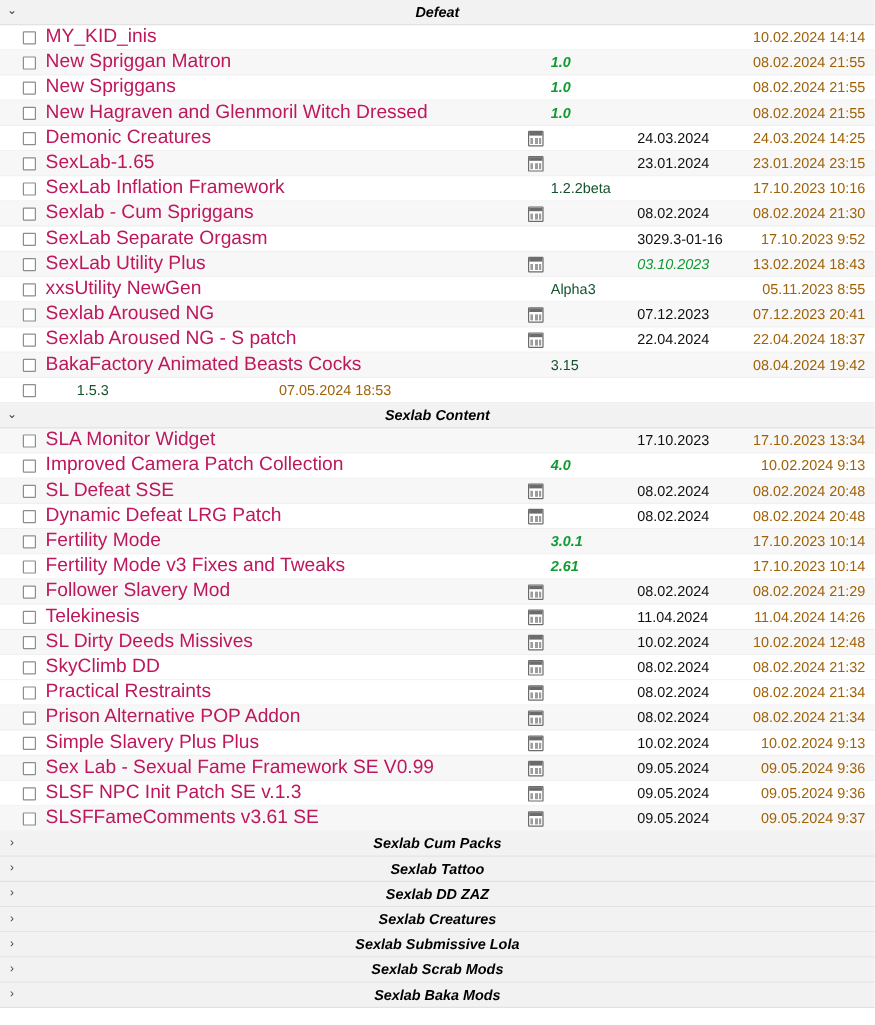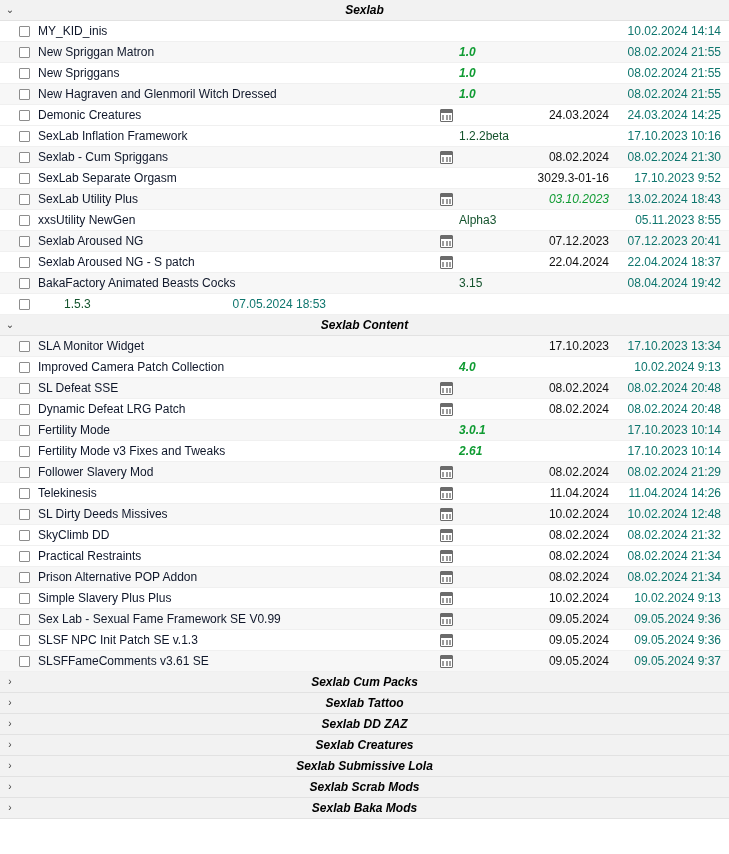--- a/index.html
+++ b/index.html
@@ -69,22 +69,22 @@
     background: #ffffff;
     box-sizing: border-box;
     flex: 0 0 auto;
     border-radius: 1px;
   }
   .name {
     flex: 1 1 auto;
     white-space: nowrap;
     overflow: hidden;
     text-overflow: ellipsis;
-    font-size: 12px;
-    color: #0f172a;
+    font-size: 16px;
+    color: #be185d;
   }
   .flag {
     width: 26px;
     flex: 0 0 auto;
     text-align: center;
   }
   .cal-icon {
     display: inline-block;
     width: 13px;
     height: 13px;
@@ -126,47 +126,47 @@
     color: #0f9b32;
     font-style: italic;
     font-weight: bold;
   }
   .version.plain {
     color: #14532d;
   }
   .installed {
     width: 78px;
     flex: 0 0 auto;
-    text-align: right;
+    text-align: left;
     padding-right: 4px;
     font-size: 12px;
     color: #111;
     white-space: nowrap;
   }
   .installed.italic-green {
     color: #0f9b32;
     font-style: italic;
   }
   .date {
     width: 108px;
     flex: 0 0 auto;
     text-align: right;
     padding-right: 8px;
     font-size: 12px;
-    color: #0f766e;
+    color: #a16207;
     white-space: nowrap;
   }
 </style>
 </head>
 <body>
 
 <div class="mod-list" id="mod-list">
     <div class="group-row">
       <span class="chev">⌄</span>
-      <span class="group-title">Sexlab</span>
+      <span class="group-title">Defeat</span>
     </div>
     <div class="mod-row">
       <span class="checkbox"></span>
       <span class="name">MY_KID_inis</span>
       <span class="flag"></span>
       <span class="version plain"></span>
       <span class="installed"></span>
       <span class="date">10.02.2024 14:14</span>
     </div>
     <div class="mod-row alt">
@@ -193,20 +193,28 @@
       <span class="installed"></span>
       <span class="date">08.02.2024 21:55</span>
     </div>
     <div class="mod-row">
       <span class="checkbox"></span>
       <span class="name">Demonic Creatures</span>
       <span class="flag"><span class="cal-icon"></span></span>
       <span class="version plain"></span>
       <span class="installed">24.03.2024</span>
       <span class="date">24.03.2024 14:25</span>
+    </div>
+    <div class="mod-row alt">
+      <span class="checkbox"></span>
+      <span class="name">SexLab-1.65</span>
+      <span class="flag"><span class="cal-icon"></span></span>
+      <span class="version plain"></span>
+      <span class="installed">23.01.2024</span>
+      <span class="date">23.01.2024 23:15</span>
     </div>
     <div class="mod-row">
       <span class="checkbox"></span>
       <span class="name">SexLab Inflation Framework</span>
       <span class="flag"></span>
       <span class="version plain">1.2.2beta</span>
       <span class="installed"></span>
       <span class="date">17.10.2023 10:16</span>
     </div>
     <div class="mod-row alt">

